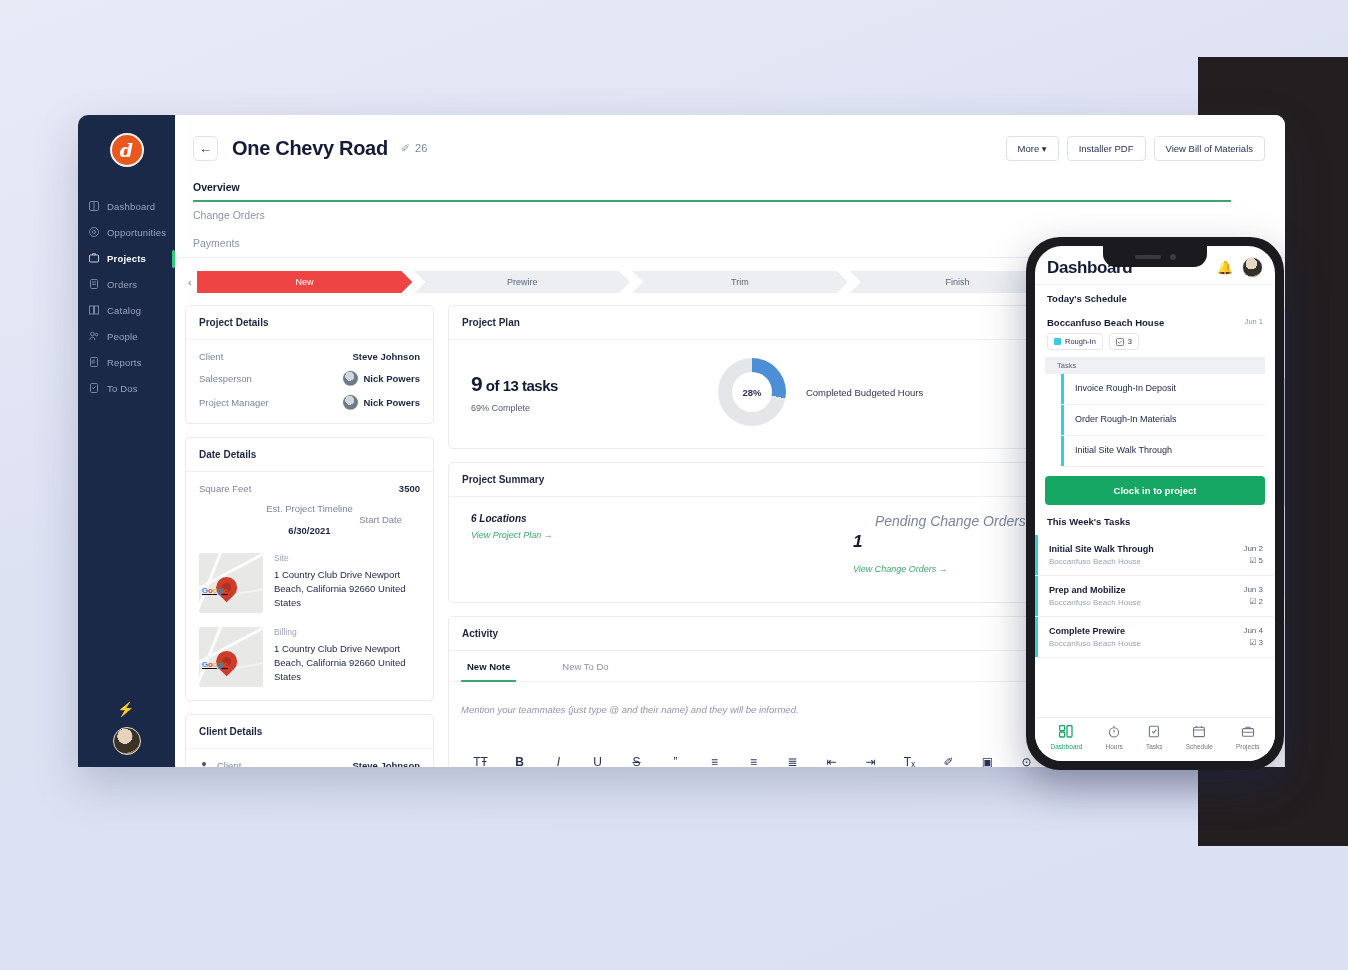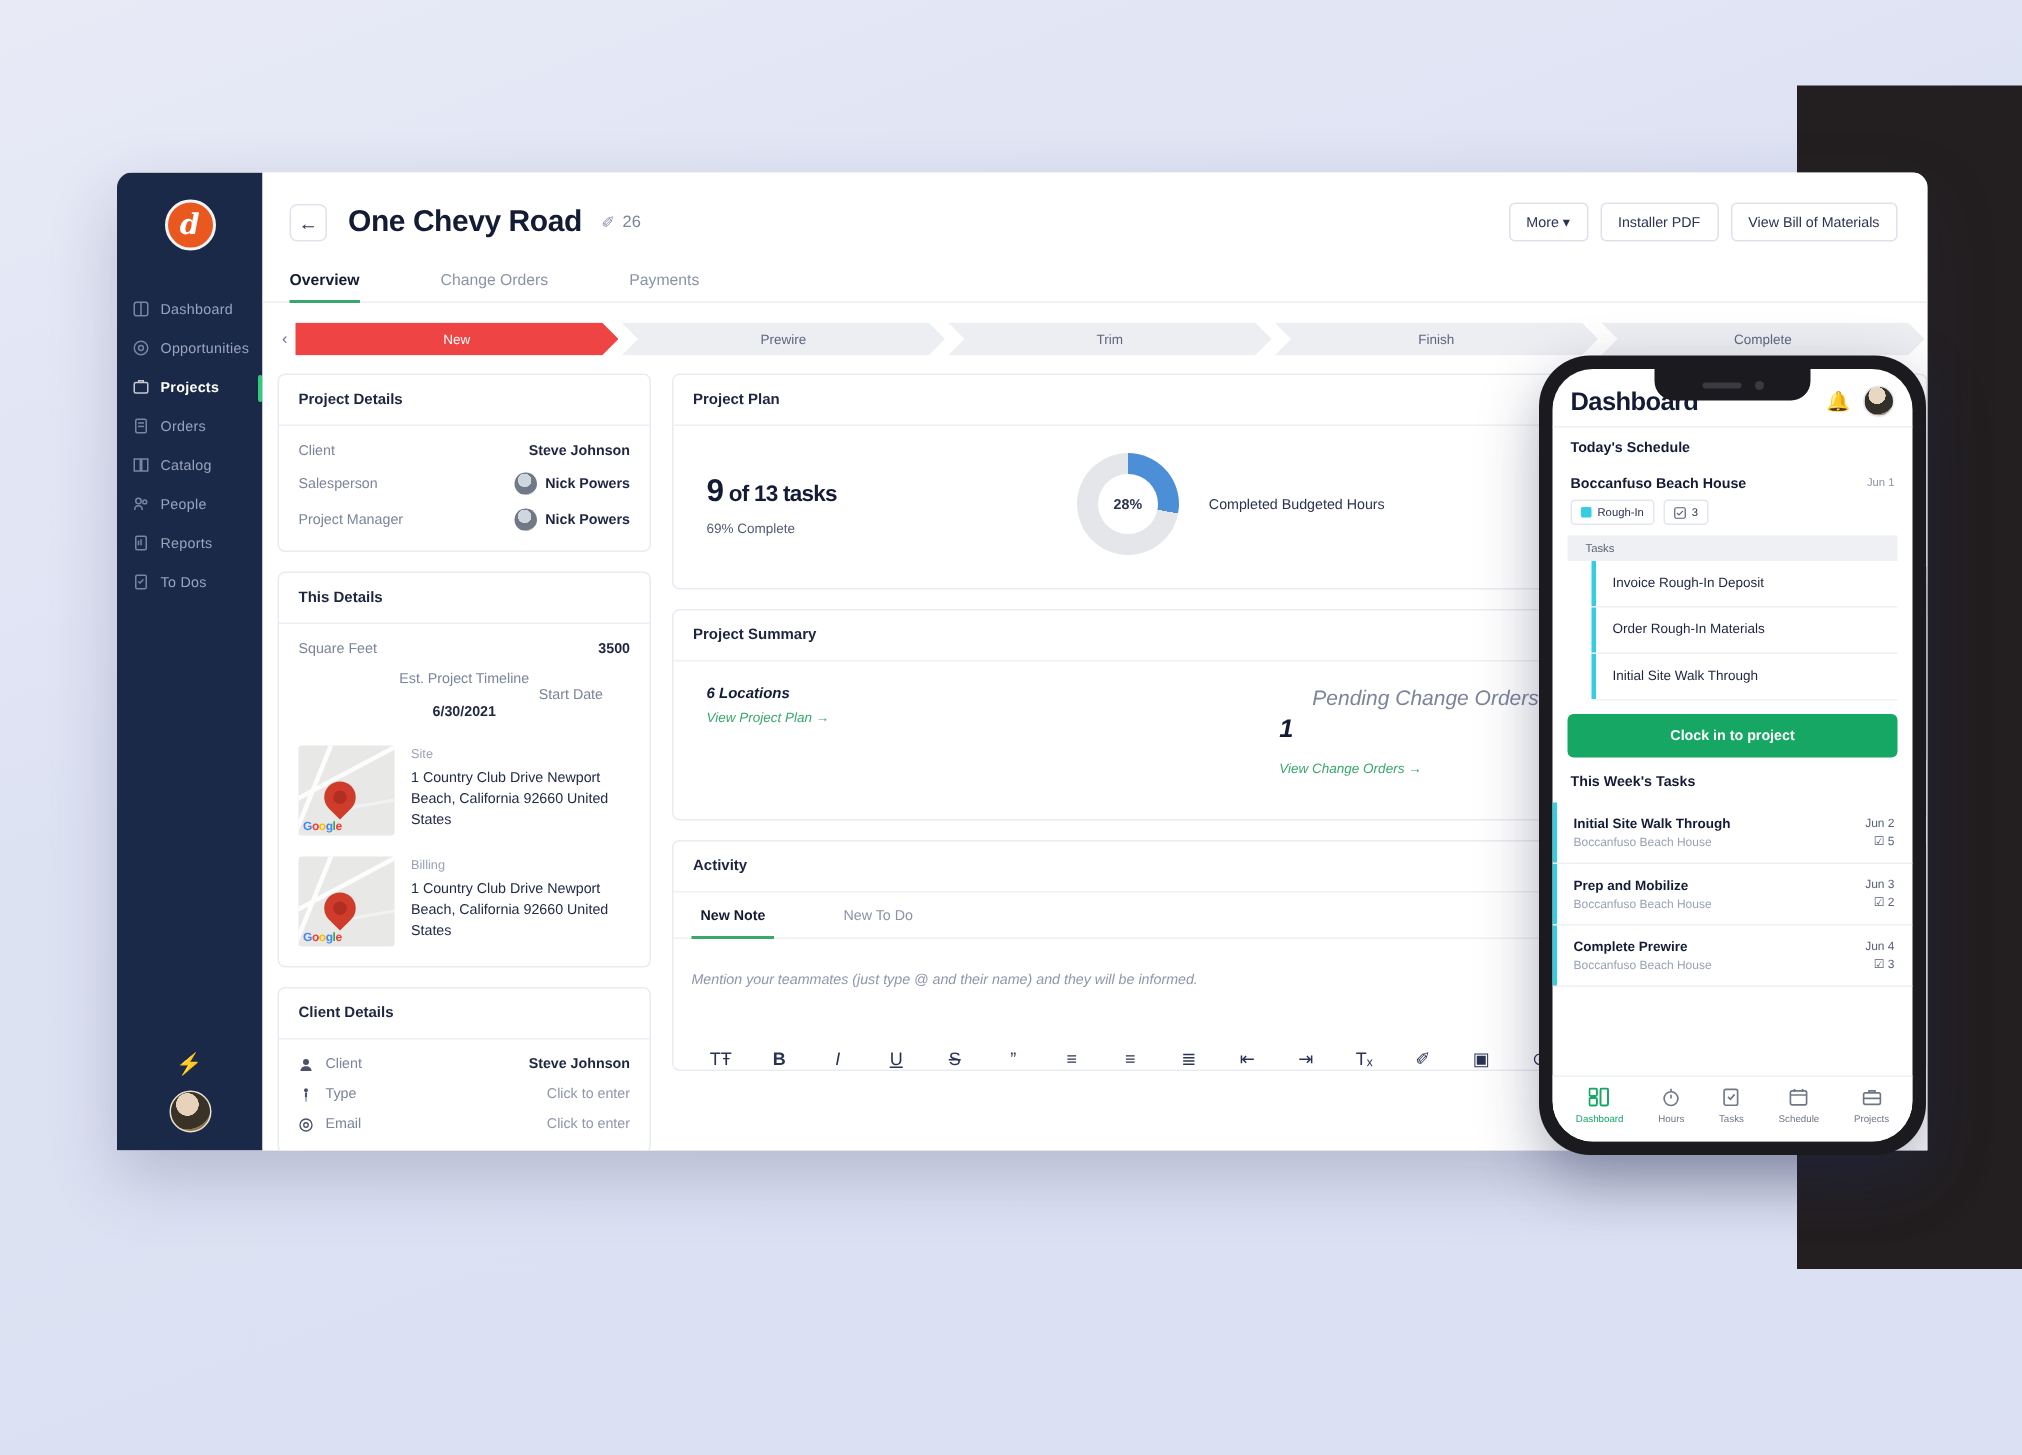--- a/index.html
+++ b/index.html
@@ -85,20 +85,21 @@
   .title-num { margin-left: 5px; color: #7c8499; font-size: 11px; }
   .top-actions { margin-left: auto; display: flex; gap: 8px; }
   .tbtn {
     border: 1px solid #dde1ea; background: #fff; border-radius: 4px;
     font-size: 9.5px; color: #2a3352; padding: 6px 11px; cursor: pointer;
     font-family: inherit; white-space: nowrap;
   }
   .tabs {
     display: flex; gap: 0; padding-left: 18px; margin-top: 6px;
     border-bottom: 1px solid #eceef3;
+    flex-direction: column;
   }
   .tab {
     font-size: 10.5px; color: #8b93a8; padding: 8px 26px 8px 0;
     margin-right: 28px; cursor: pointer; position: relative;
   }
   .tab.active { color: #141b34; font-weight: bold; }
   .tab.active::after {
     content: ""; position: absolute; left: 0; right: 26px; bottom: -1px;
     height: 2px; background: #3aa76d;
   }
@@ -151,21 +152,21 @@
   }
   .map-thumb .road1 { position:absolute; left:-8px; top:14px; width:90px; height:3px; background:#fdfdfd; transform:rotate(-28deg);}
   .map-thumb .road2 { position:absolute; left:6px; top:-10px; width:3px; height:90px; background:#fdfdfd; transform:rotate(22deg);}
   .map-thumb .road3 { position:absolute; left:30px; top:36px; width:60px; height:2px; background:#f2f2f0; transform:rotate(-10deg);}
   .pin {
     position: absolute; left: 50%; top: 40%; transform: translate(-50%,-50%);
     width: 21px; height: 21px; background: #cf3c2b; border-radius: 50% 50% 50% 0;
     rotate: -45deg;
   }
   .pin::after { content:""; position:absolute; left:6px; top:6px; width:9px; height:9px; border-radius:50%; background:#b02f20; }
-  .gwm { position:absolute; left:3px; bottom:2px; font-size:8px; font-weight:bold; letter-spacing:-.3px;}
+  .gwm { position:absolute; left:3px; bottom:18px; font-size:8px; font-weight:bold; letter-spacing:-.3px;text-decoration:underline;}
   .gwm i { font-style: normal; }
   .addr-label { font-size: 8.5px; color: #9aa2b5; margin-bottom: 5px; }
   .addr-text { font-size: 9.5px; color: #222b47; line-height: 1.45; }
   .ico-k { display:flex; align-items:center; gap:8px; color:#7b849b; }
   .ico-k svg { display:block; }
   
   .plan-body { display: flex; align-items: center; padding: 18px 22px 22px 22px; }
   .tasks-num { font-size: 21px; font-weight: bold; color: #141b34; letter-spacing:-.5px;}
   .tasks-num .small { font-size: 15px; }
   .tasks-sub { font-size: 9px; color: #525b73; margin-top: 7px; }
@@ -435,21 +436,21 @@
               <span class="k">Project Manager</span>
               <span class="v">
                   <i class="mini-av"></i>
                   <span>Nick Powers</span>
                 </span>
             </div>
           </div>
         </div>
 
         <div class="card">
-          <div class="card-head">This Details</div>
+          <div class="card-head">Date Details</div>
           <div class="card-body">
             <div class="kv">
               <span class="k">Square Feet</span>
               <span class="v">3500</span>
             </div>
             <div class="kv3">
               <span class="k">Est. Project Timeline</span>
               <span class="mid">Start Date</span>
               <span style="color:#1d2540;font-weight:bold;">6/30/2021</span>
             </div>

